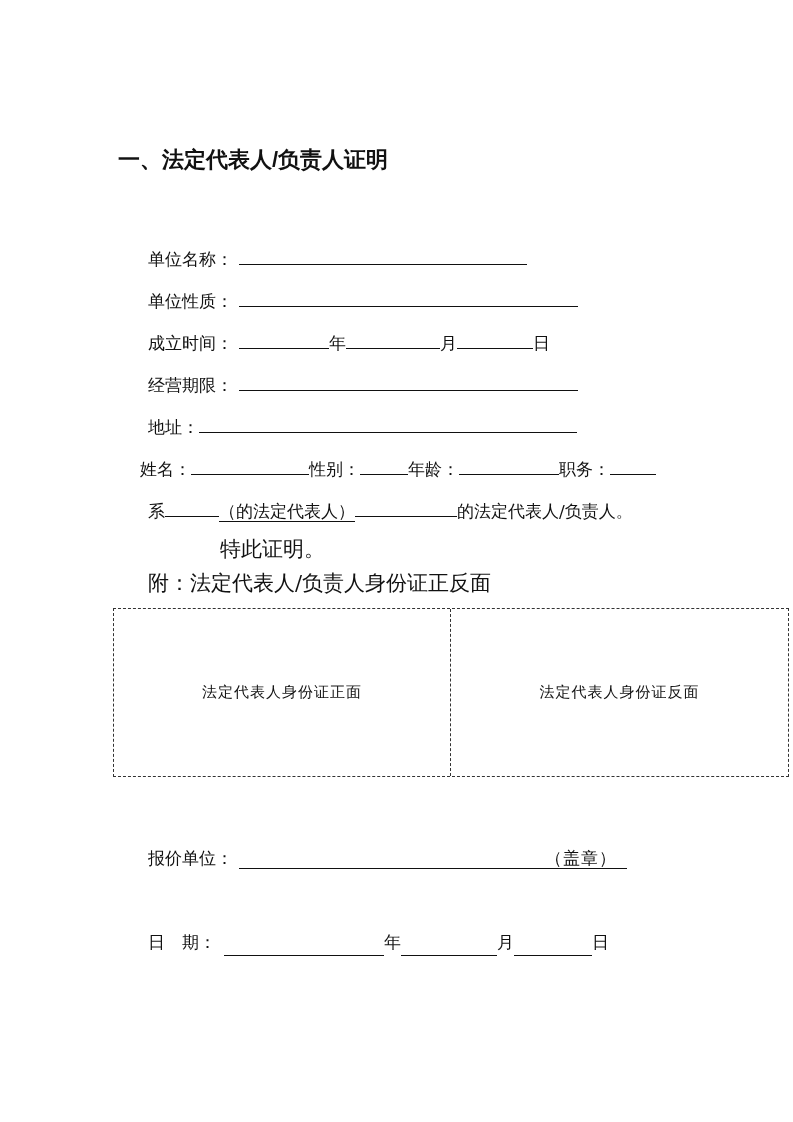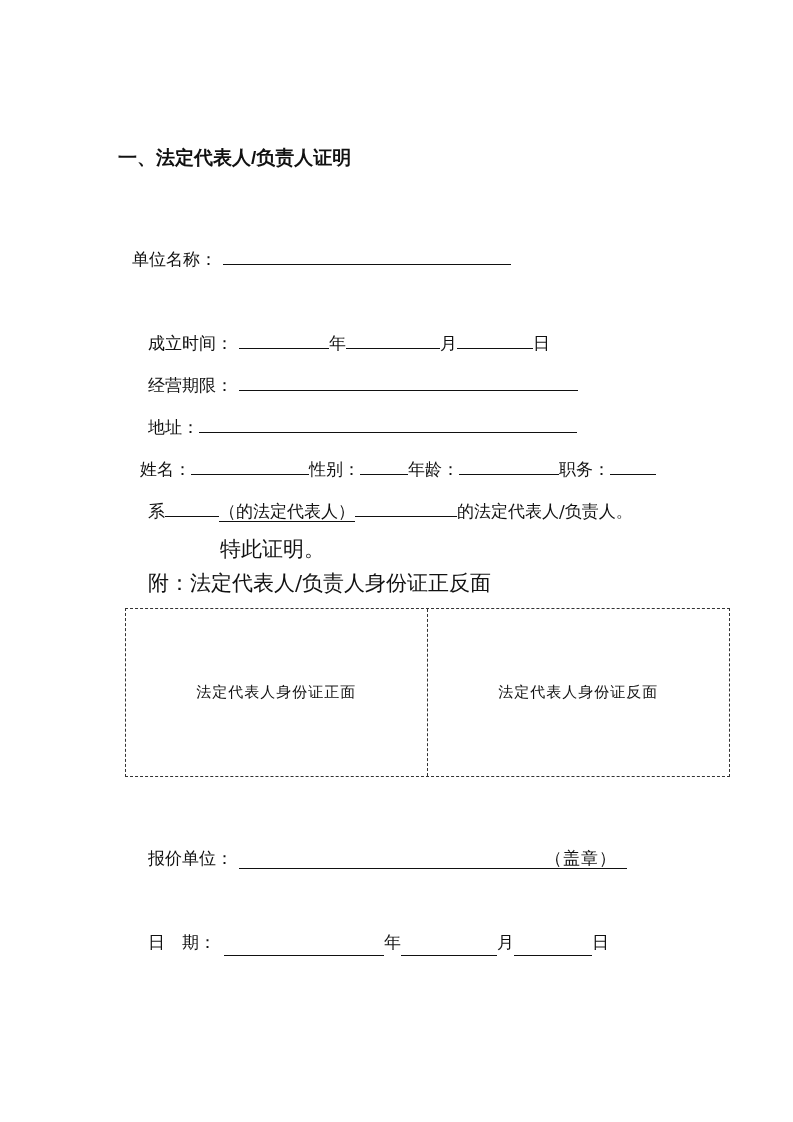--- a/index.html
+++ b/index.html
@@ -12,21 +12,21 @@
   }
   .page {
     position: relative;
     width: 793px; height: 1122px;
     background: #ffffff;
     overflow: hidden;
   }
   .doc-title {
     position: absolute;
     left: 118px; top: 145px;
-    font-size: 19px;
+    font-size: 22px;
     font-weight: 700;
     font-family: "Liberation Sans", "DejaVu Sans", sans-serif;
     white-space: nowrap;
   }
   .row {
     position: absolute;
     display: flex;
     align-items: baseline;
     font-size: 17px;
     line-height: 20px;
@@ -47,22 +47,22 @@
   }
   .seal-blank {
     display: inline-block;
     width: 388px;
     border-bottom: 1.5px solid #111111;
     text-align: right;
   }
   .seal-blank .seal { padding-right: 10px; letter-spacing: 1px; }
   .id-box {
     position: absolute;
-    left: 125px; top: 608px;
-    width: 605px; height: 169px;
+    left: 113px; top: 608px;
+    width: 676px; height: 169px;
     border: 1px dashed #333333;
     display: flex;
     font-family: Liberation Mono, monospace;
   }
   .id-cell {
     flex: 1 1 50%;
     display: flex;
     align-items: center;
     justify-content: center;
     font-size: 15px;
@@ -71,25 +71,29 @@
   .id-cell.front { border-right: 1px dashed #333333; }
   .plain { position: absolute; font-size: 21px; line-height: 20px; white-space: nowrap; }
 </style>
 </head>
 <body>
 
 <div class="page">
 
   <div class="doc-title">一、法定代表人/负责人证明</div>
 
-  <div class="row" style="left:132px; top:246px;">
+  <div class="row" style="left:148px; top:246px;">
     <span class="lbl">单位名称：</span>
     <span class="blank gap6" style="width:288px;"></span>
   </div>
 
+  <div class="row" style="left:148px; top:288px;">
+    <span class="lbl">单位性质：</span>
+    <span class="blank gap6" style="width:339px;"></span>
+  </div>
 
   <div class="row" style="left:148px; top:330px;">
     <span class="lbl">成立时间：</span>
     <span class="blank gap6" style="width:90px;"></span>
     <span class="lbl">年</span>
     <span class="blank" style="width:94px;"></span>
     <span class="lbl">月</span>
     <span class="blank" style="width:76px;"></span>
     <span class="lbl">日</span>
   </div>

